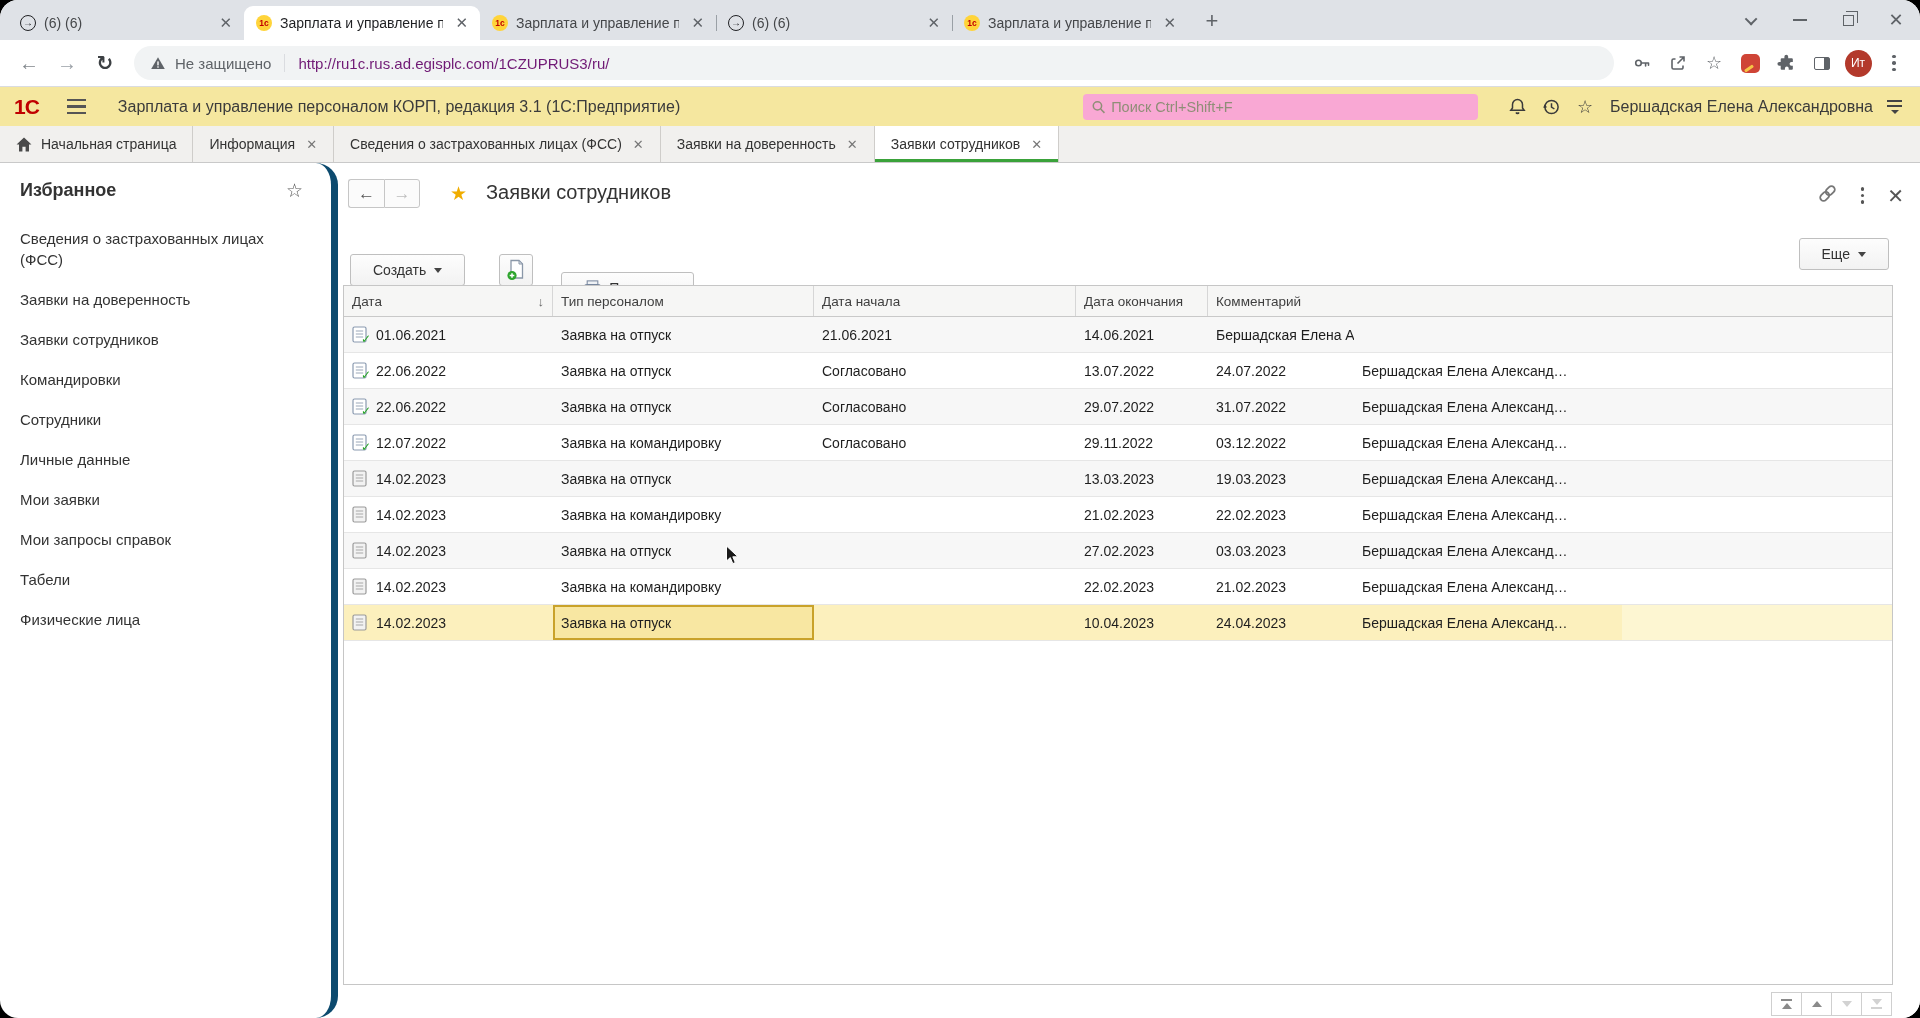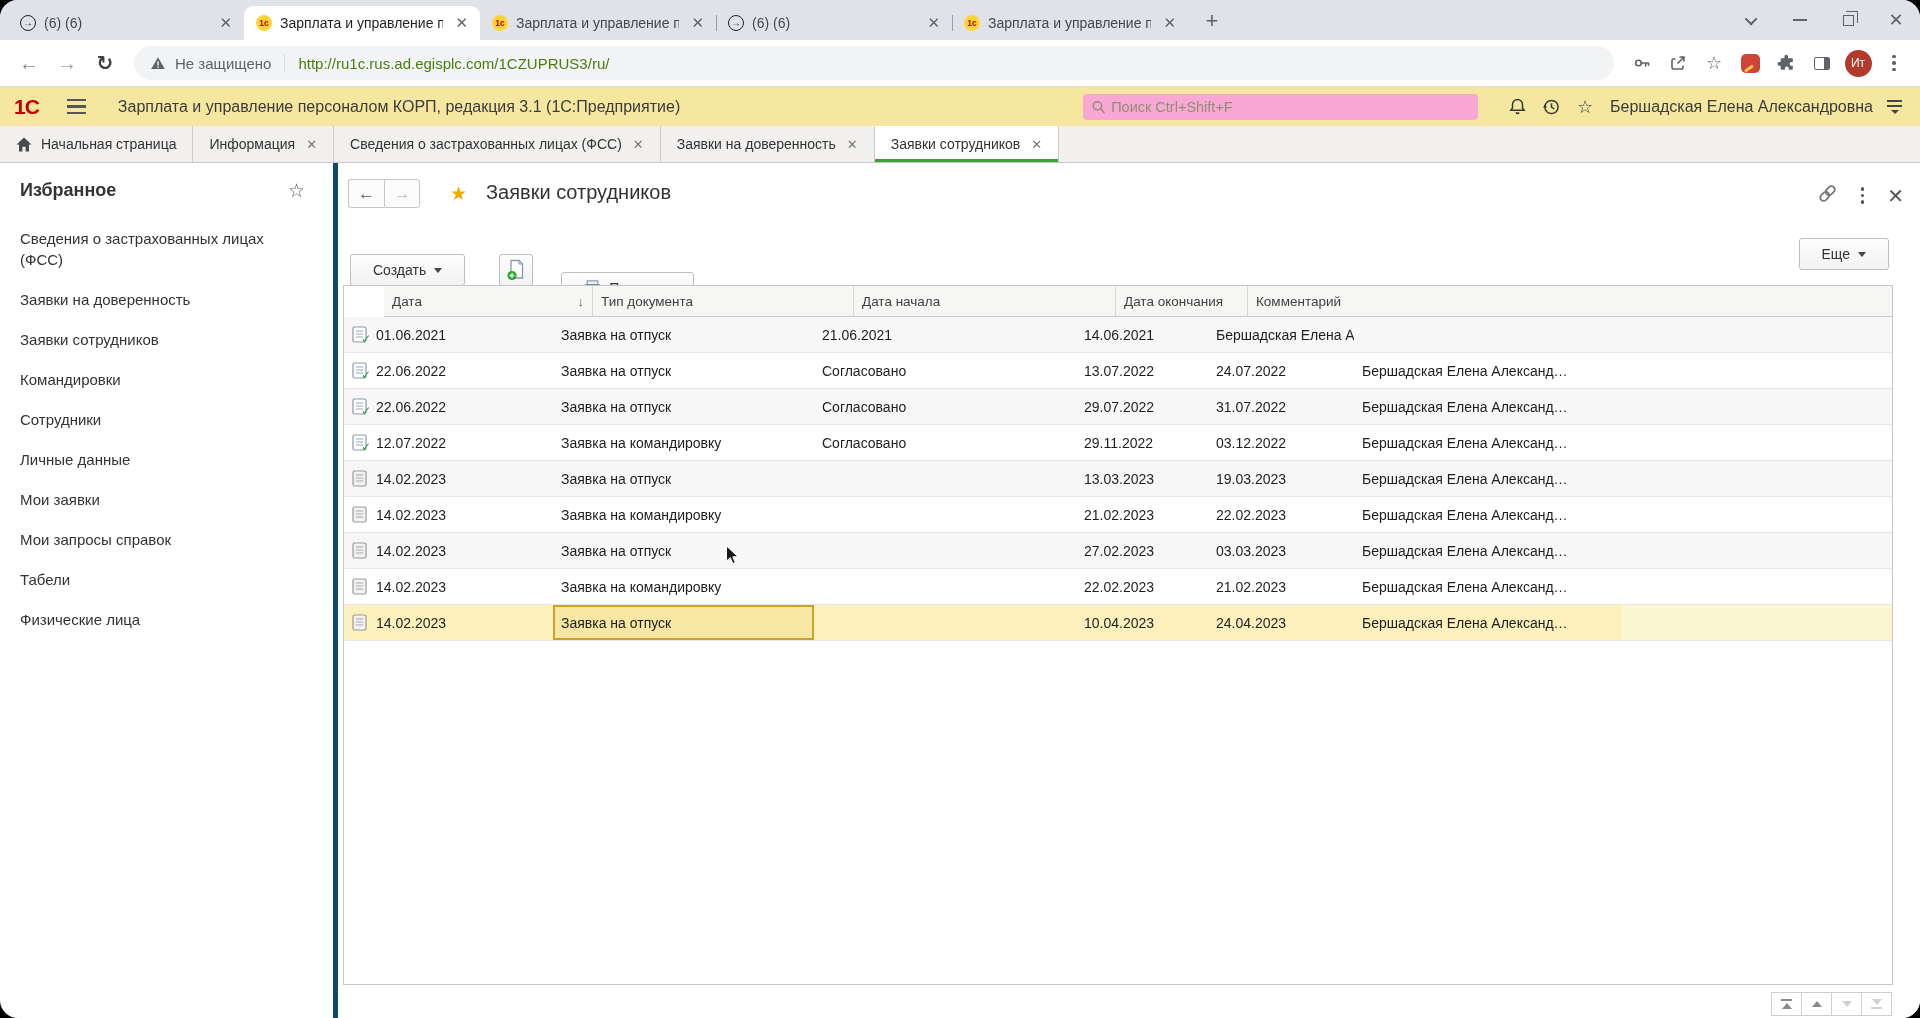--- a/index.html
+++ b/index.html
@@ -25,21 +25,21 @@
   .restore { position:relative; width:11px; height:11px; border:1.5px solid #5f6368; background:transparent; }
   .restore::before { content:""; position:absolute; left:2px; top:-5px; width:11px; height:11px; border:1.5px solid #5f6368; border-left:none; border-bottom:none; }
   .winx { font-size:18px; }
 
   
   .btoolbar { height:47px; background:#fff; border-bottom:1px solid #dadce0; display:flex; align-items:center; padding:0 10px 0 12px; gap:4px; flex:0 0 auto; }
   .nav-ic { width:34px; height:34px; display:flex; align-items:center; justify-content:center; font-size:20px; }
   .addr { flex:1; height:34px; margin:0 8px; background:#f1f3f4; border-radius:17px; display:flex; align-items:center; padding:0 16px; gap:9px; }
   .addr .sec { color:#5f6368; font-size:15px; }
   .addr .div { width:1px; height:18px; background:#dadce0; margin:0 4px; }
-  .addr .url { color:#4d7c0f; font-size:15px; }
+  .addr .url { color:#701a75; font-size:15px; }
   .tool-ic { width:32px; height:32px; display:flex; align-items:center; justify-content:center; color:#5f6368; font-size:18px; }
   .panel-ic { width:16px; height:13px; border:1.6px solid #5f6368; border-radius:2px; position:relative; }
   .panel-ic::after { content:""; position:absolute; right:0; top:0; width:5px; height:100%; background:#5f6368; }
   .ext-red { width:19px; height:19px; border-radius:5px; background:#cf4436; position:relative; }
   .ext-red::after { content:""; position:absolute; left:3px; bottom:3px; width:10px; height:3px; background:#f6c445; transform:rotate(-35deg); border-radius:1px; }
   .avatar { width:27px; height:27px; border-radius:50%; background:#b3392b; color:#fff; font-size:12px; display:flex; align-items:center; justify-content:center; }
   .dots-v { display:flex; flex-direction:column; gap:3px; }
   .dots-v i { width:3.5px; height:3.5px; border-radius:50%; background:#5f6368; }
 
   
@@ -60,21 +60,21 @@
 
   
   .apptabs { height:37px; background:#f1f0ee; border-bottom:1px solid #c9c9c9; display:flex; flex:0 0 auto; }
   .apptab { position:relative; display:flex; align-items:center; gap:9px; padding:0 16px; font-size:14px; color:#333; border-right:1px solid #cfcdca; white-space:nowrap; }
   .apptab.active { background:#fff; }
   .apptab.active::after { content:""; position:absolute; left:0; right:0; bottom:0; height:3px; background:#3aa23a; }
   .apptab-close { font-size:13px; color:#777; margin-left:2px; }
 
   
   .workspace { flex:1; display:flex; min-height:0; }
-  .sidebar { width:338px; flex:0 0 338px; border-right:5px solid #0c4a6e; padding:16px 24px 0 20px; }
+  .sidebar { width:338px; flex:0 0 338px; border-right:7px solid #0c4a6e; padding:16px 24px 0 20px;border-radius:22px; }
   .sb-head { display:flex; align-items:center; justify-content:space-between; }
   .sb-title { font-size:18px; font-weight:bold; color:#333; }
   .sb-star { font-size:19px; color:#555; margin-right:4px; }
   .sb-list { list-style:none; margin-top:26px; }
   .sb-list li { font-size:15px; color:#333; line-height:21px; margin-bottom:19px; cursor:default; }
 
   .content { position:relative; flex:1; background:#fff; }
   .histnav { position:absolute; left:10px; top:16px; display:flex; }
   .histnav div { width:36px; height:29px; border:1px solid #c6c6c6; background:#fbfbfb; display:flex; align-items:center; justify-content:center; font-size:17px; }
   .histnav .back { color:#555; border-right:none; border-radius:3px 0 0 3px; }
@@ -87,21 +87,21 @@
   .btn { display:inline-flex; align-items:center; gap:8px; height:32px; padding:0 22px; border:1px solid #bfbfbf; border-radius:3px; background:linear-gradient(#fdfdfd,#f2f2f2); font-size:14px; color:#333; }
   .caret-dn { width:0; height:0; border-left:4px solid transparent; border-right:4px solid transparent; border-top:5px solid #444; }
   .actions { position:absolute; left:12px; top:73px; display:flex; align-items:center; }
   .btn-file { margin-left:34px; width:34px; justify-content:center; padding:0; }
   .btn-print { margin-left:28px;margin-top:36px; }
   .more-btn { position:absolute; right:31px; top:75px; }
 
   
   .grid { position:absolute; left:5px; top:122px; width:1550px; height:700px; border:1px solid #c6c6c6; background:#fff; }
   .gh, .trow { display:grid; grid-template-columns:209px 261px 262px 132px 146px 268px 1fr; }
-  .gh { height:31px; background:#f6f6f5; border-bottom:1px solid #c9c9c9;margin-left:40px; }
+  .gh { height:31px; background:#f6f6f5; border-bottom:1px solid #c9c9c9; }
   .gh > div { display:flex; align-items:center; padding:0 8px; font-size:13.5px; color:#3f3f3f; border-right:1px solid #d6d6d6; }
   .gh > div:last-child { border-right:none; }
   .gh .sort { margin-left:auto; color:#666; font-size:13px; }
   .trow { height:36px; border-bottom:1px solid #e6e6e6; }
   .grid-body > div:nth-of-type(odd) { background:#f7f7f7; }
   .grid-body > div.selected { background:#fcf0bd; }
   .tc { display:flex; align-items:center; padding:0 8px; font-size:14px; color:#1e1e1e; white-space:nowrap; overflow:hidden; }
   .c-date { gap:9px; }
   .doc-ic { position:relative; width:15px; height:17px; flex:0 0 15px; }
   .doc-ic .check { position:absolute; right:-4px; bottom:-3px; color:#27a427; font-size:12px; font-weight:bold; }
@@ -383,21 +383,21 @@
         <span>Еще</span>
         <span class="caret-dn"></span>
       </button>
 
       <div class="grid">
         <div class="gh">
           <div>
             <span>Дата</span>
             <span class="sort">↓</span>
           </div>
-          <div>Тип документа</div>
+          <div>Тип персоналом</div>
           <div>Дата начала</div>
           <div>Дата окончания</div>
           <div>Комментарий</div>
         </div>
         <div class="grid-body">
 
             <div class="trow">
               <div class="tc c-date">
                 <span class="doc-ic">
                   <svg width="15" height="17" viewBox="0 0 15 17">

